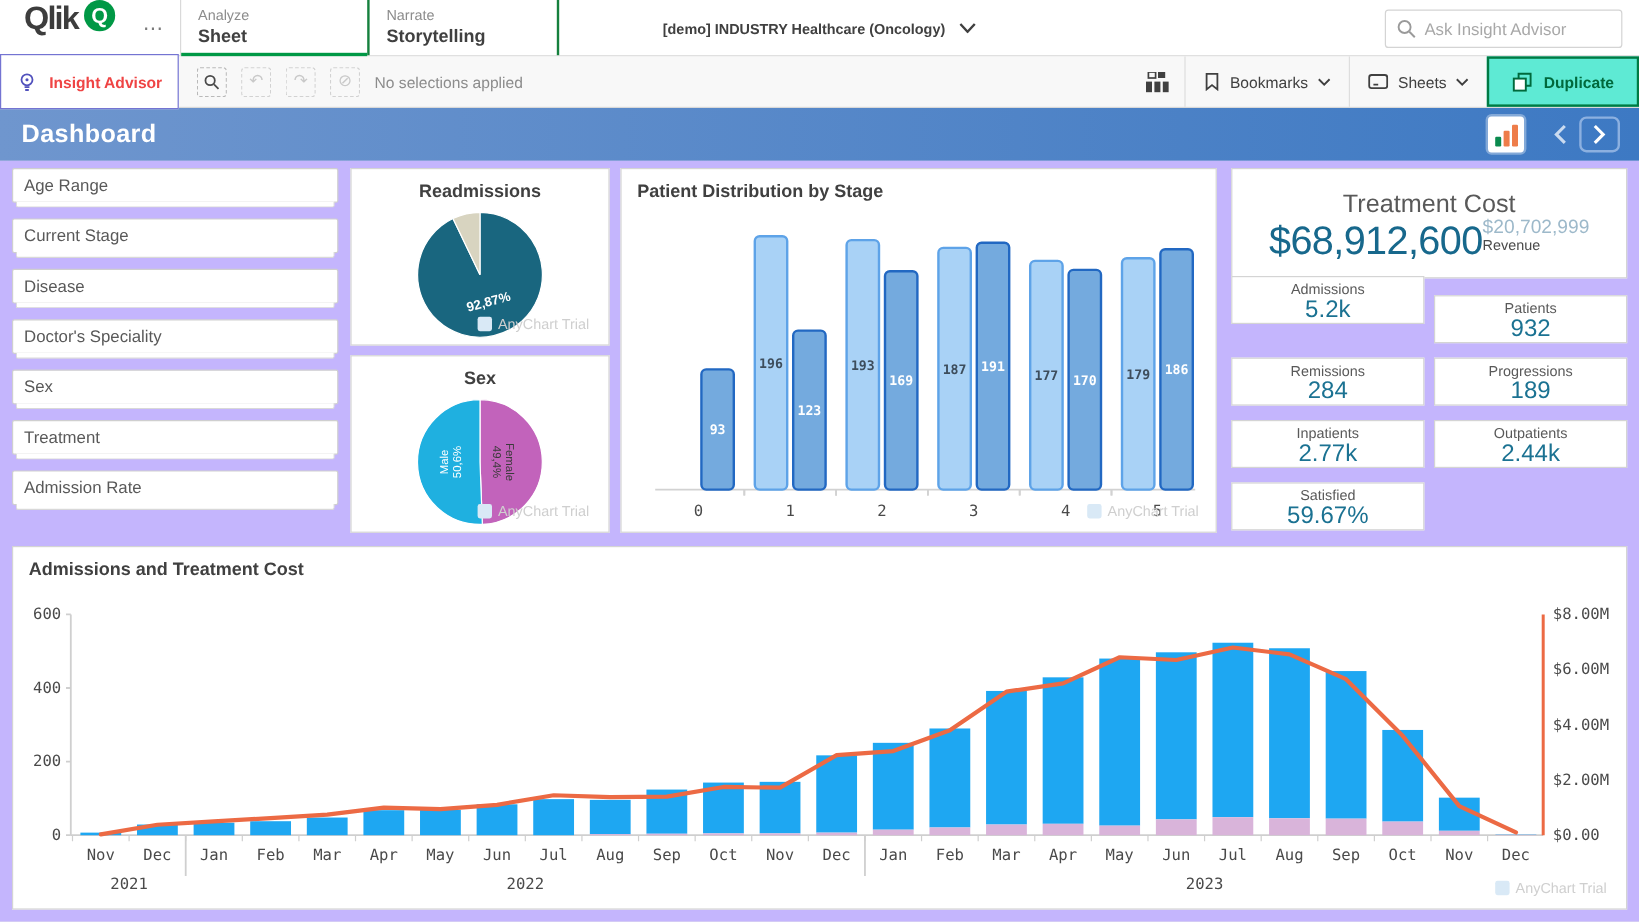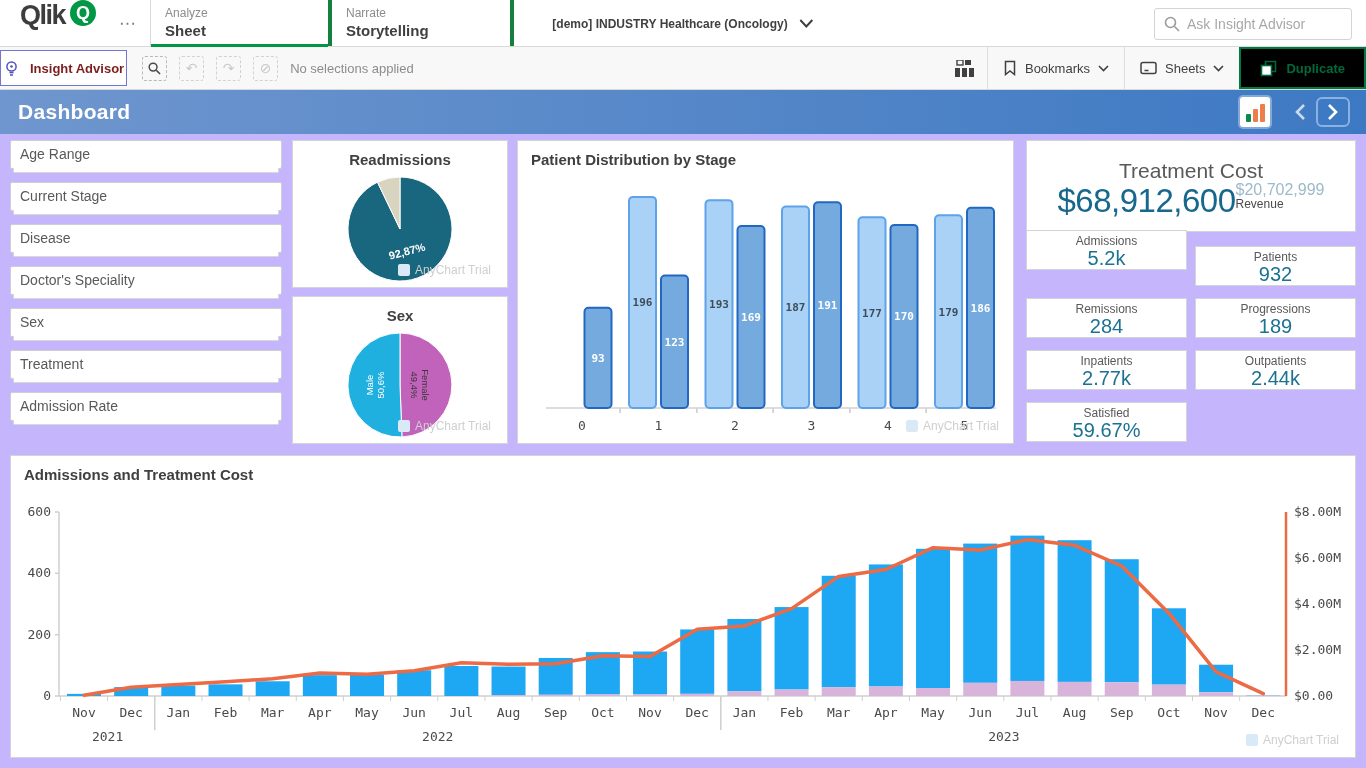--- a/index.html
+++ b/index.html
@@ -6,40 +6,40 @@
 html,body{width:1366px;height:768px;overflow:hidden}
 body{font-family:"Liberation Sans",sans-serif;background:#e9e9e9;color:#404040}
 svg{display:block}
 
 .topbar{position:relative;height:47px;background:#fff;border-bottom:1px solid #d9d9d9;display:flex;align-items:stretch}
 .logo{display:flex;align-items:flex-start;gap:5px;padding:0 10px 0 20px}
 .logo-word{font-size:27px;font-weight:700;color:#3d3d3d;letter-spacing:-1.5px}
 .logo-badge{width:26px;height:26px;border-radius:50%;background:#009845;color:#fff;font-weight:700;font-size:18px;display:flex;align-items:center;justify-content:center}
 .more{align-self:center;color:#7a7a7a;font-size:17px;padding:0 13px;letter-spacing:1px}
 .tabs{display:flex}
-.tab{width:182px;border-right:4px solid #15803d;padding:6px 0 0 14px;position:relative;cursor:pointer}
+.tab{width:158px;border-right:2px solid #15803d;padding:6px 0 0 14px;position:relative;cursor:pointer}
 .tab.first{border-left:1px solid #d9d9d9}
 .tab .kicker{font-size:12px;color:#8c8c8c;display:block;line-height:15px}
 .tab .label{font-size:15px;font-weight:700;color:#404040;line-height:19px}
 .tab.active::after{content:'';position:absolute;left:0;right:0;bottom:-1px;height:3px;background:#009845}
 .app-title{position:absolute;left:50%;top:0;height:47px;transform:translateX(-50%);display:flex;align-items:center;gap:12px;font-size:12px;font-weight:700;color:#404040;white-space:nowrap;cursor:pointer}
 .search{position:absolute;right:14px;top:8px;width:198px;height:32px;border:1px solid #d4d4d4;border-radius:3px;display:flex;align-items:center;padding:0 9px;gap:7px;background:#fff}
 .search input{border:none;outline:none;font-size:14px;color:#404040;width:150px;font-family:inherit;background:transparent}
 .search input::placeholder{color:#a8a8a8}
 
 .toolbar{position:relative;height:43px;background:#f8f8f8;border-bottom:1px solid #d9d9d9;display:flex;align-items:center}
-.ia-btn{height:36px;display:flex;align-items:center;gap:10px;padding:0 2px;background:#fff;border:1px solid #7474d2;color:#7f1d1d;font-size:13px;font-weight:700;cursor:pointer}
+.ia-btn{height:46px;display:flex;align-items:center;gap:10px;padding:0 13px;background:#fff;border:1px solid #7474d2;color:#ef4444;font-size:13px;font-weight:700;cursor:pointer}
 .sel-icons{display:flex;gap:12px;margin-left:15px}
 .sel-icon{width:25px;height:25px;border:1px dashed #d2d2d2;border-radius:3px;display:flex;align-items:center;justify-content:center;font-size:14px;color:#c9c9c9;font-family:"DejaVu Sans","Liberation Sans",sans-serif}
 .sel-icon.enabled{color:#4a4a4a;border-color:#b9b9b9}
 .status{margin-left:12px;font-size:13px;color:#8c8c8c}
 .tb-right{margin-left:auto;display:flex;align-items:center;height:100%}
 .grid-btn{padding:0 13px;display:flex;align-items:center;cursor:pointer}
 .tb-group{display:flex;align-items:center;gap:8px;padding:0 15px;height:100%;border-left:1px solid #dedede;font-size:13px;color:#404040;cursor:pointer}
-.dup-btn{display:flex;align-items:center;gap:9px;padding:0 19px;height:100%;border:2px solid #007a43;color:#00693c;font-size:13px;font-weight:700;background:#000000;cursor:pointer}
+.dup-btn{display:flex;align-items:center;gap:9px;padding:0 19px;height:100%;border:2px solid #007a43;color:#00693c;font-size:13px;font-weight:700;background:#5eead4;cursor:pointer}
 
 .sheet-header{height:44px;background:linear-gradient(90deg,#6f96ce,#3d79c3);display:flex;align-items:center;padding:0 16px 0 18px}
 .sheet-title{color:#fff;font-size:21px;font-weight:700;letter-spacing:.3px;flex:1}
 .thumb{width:30px;height:30px;background:#fff;border-radius:3px;display:flex;align-items:flex-end;justify-content:center;gap:2px;padding:5px 4px;box-shadow:0 0 0 2px rgba(255,255,255,.35)}
 .thumb i{display:block;width:5px;border-radius:1px}
 .thumb .b1{height:8px;background:#0a8a4e}
 .thumb .b2{height:13px;background:#ee7d4a}
 .thumb .b3{height:18px;background:#ee7d4a}
 .nav-prev{margin:0 10px 0 24px;display:flex;align-items:center;cursor:pointer;opacity:.85}
 .nav-next{width:34px;height:30px;border:2px solid #8cb0e0;border-radius:6px;display:flex;align-items:center;justify-content:center;cursor:pointer}

